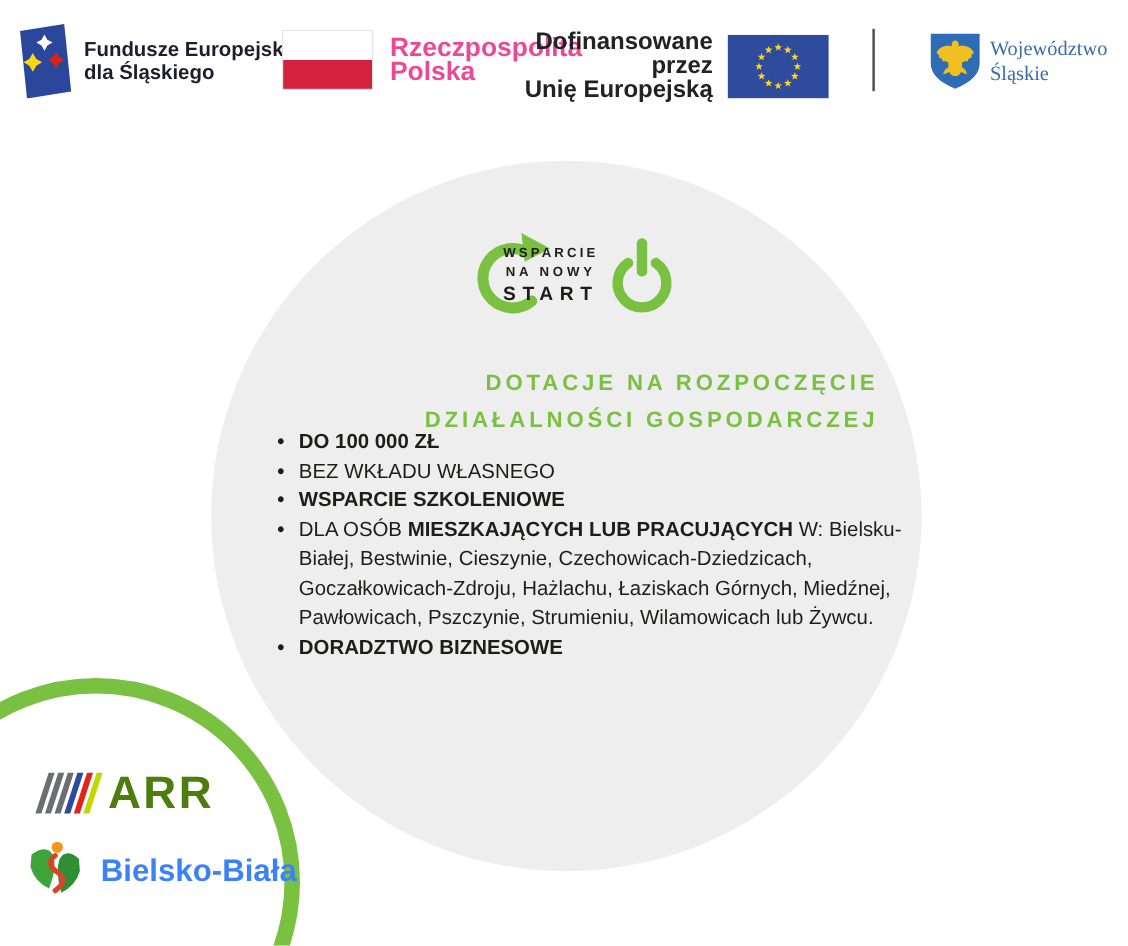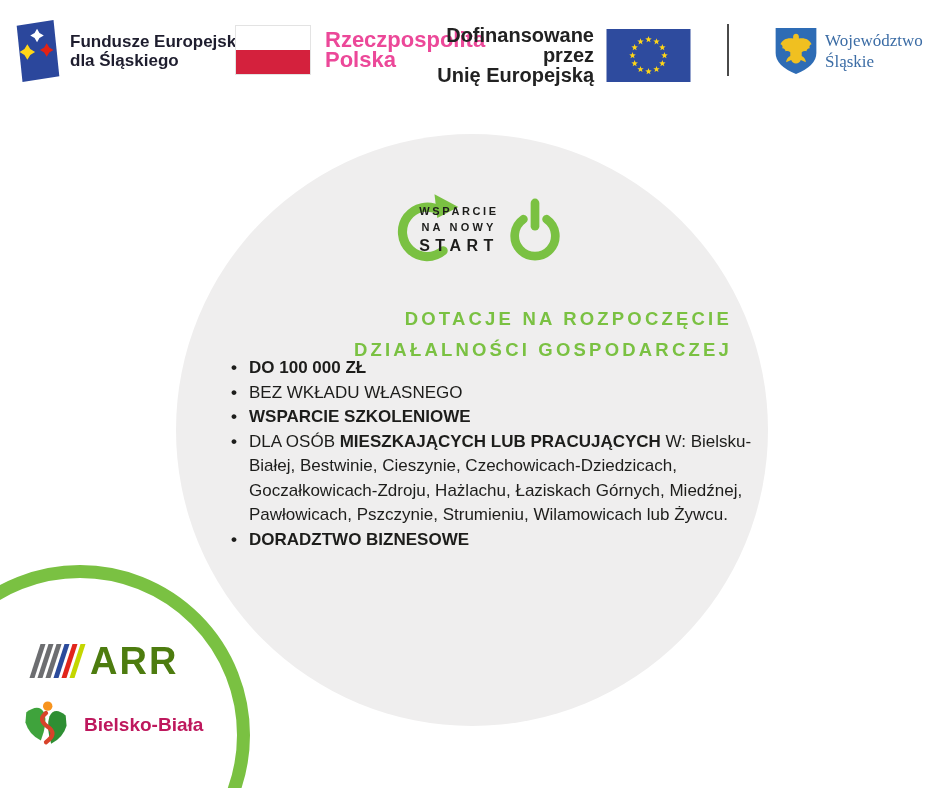--- a/index.html
+++ b/index.html
@@ -61,21 +61,21 @@
   .green-arc{position:absolute;left:-90px;top:565px;width:340px;height:340px;border:13px solid var(--accent);border-radius:50%;z-index:1;}
   .arr{position:absolute;left:35px;top:641px;display:flex;align-items:center;height:40px;z-index:2;}
   .arr-slashes{display:flex;align-items:center;margin-right:7px;}
   .slash{width:5px;height:34px;transform:skewX(-18deg);margin-right:3px;}
   .s-gray{background:#6D6E71;}
   .s-blue{background:#2B4B9C;}
   .s-red{background:#E1251B;}
   .s-lime{background:#C4D600;}
   .arr-text{font-size:38px;font-weight:bold;letter-spacing:2px;color:#4d7c0f;line-height:38px;}
   .bb{position:absolute;left:22px;top:696px;display:flex;align-items:center;z-index:2;}
-  .bb-text{margin-left:14px;font-size:19px;font-weight:bold;color:#be185d;}
+  .bb-text{margin-left:14px;font-size:26px;font-weight:bold;color:#3b82f6;}
 </style>
 </head>
 <body>
 
 <div class="poster">
 
   <div class="hdr-block fe">
     <svg width="44" height="62" viewBox="0 0 44 64">
       <polygon points="0,6 38,0 44,58 6,64" fill="#2B479C"></polygon>
       <polygon points="21,9 23.5,13.5 28,16 23.5,18.5 21,23 18.5,18.5 14,16 18.5,13.5" fill="#FFFFFF"></polygon>

